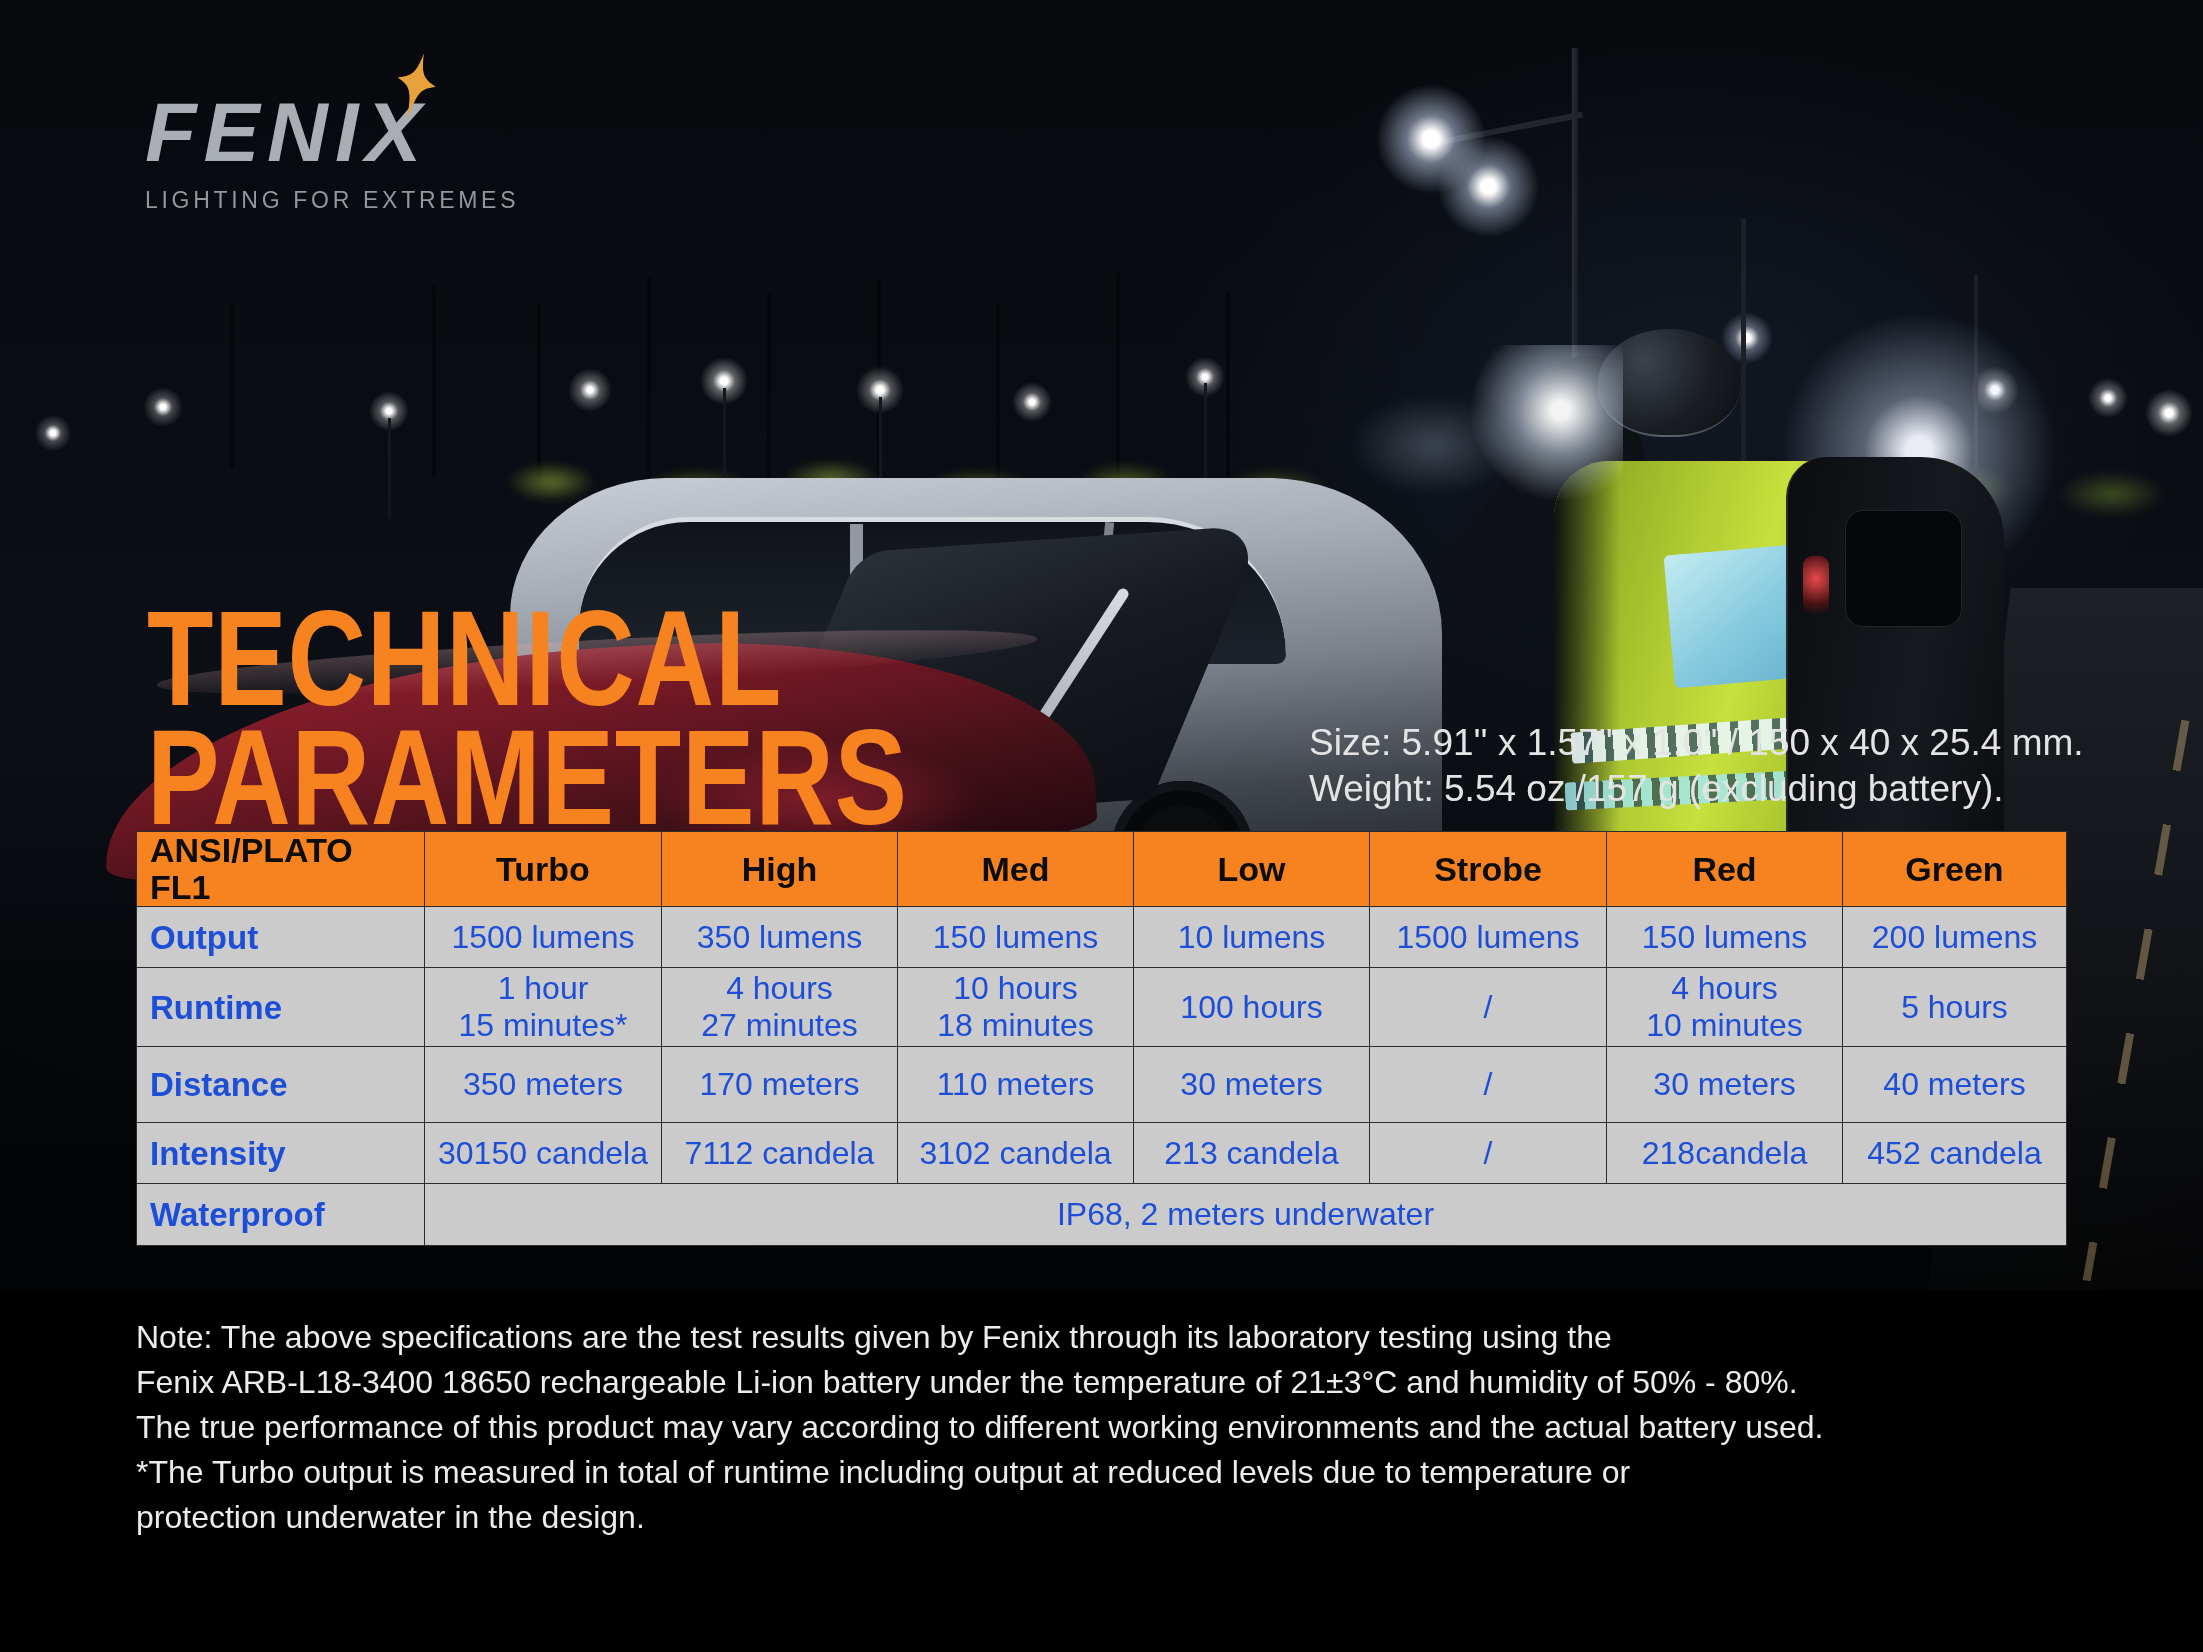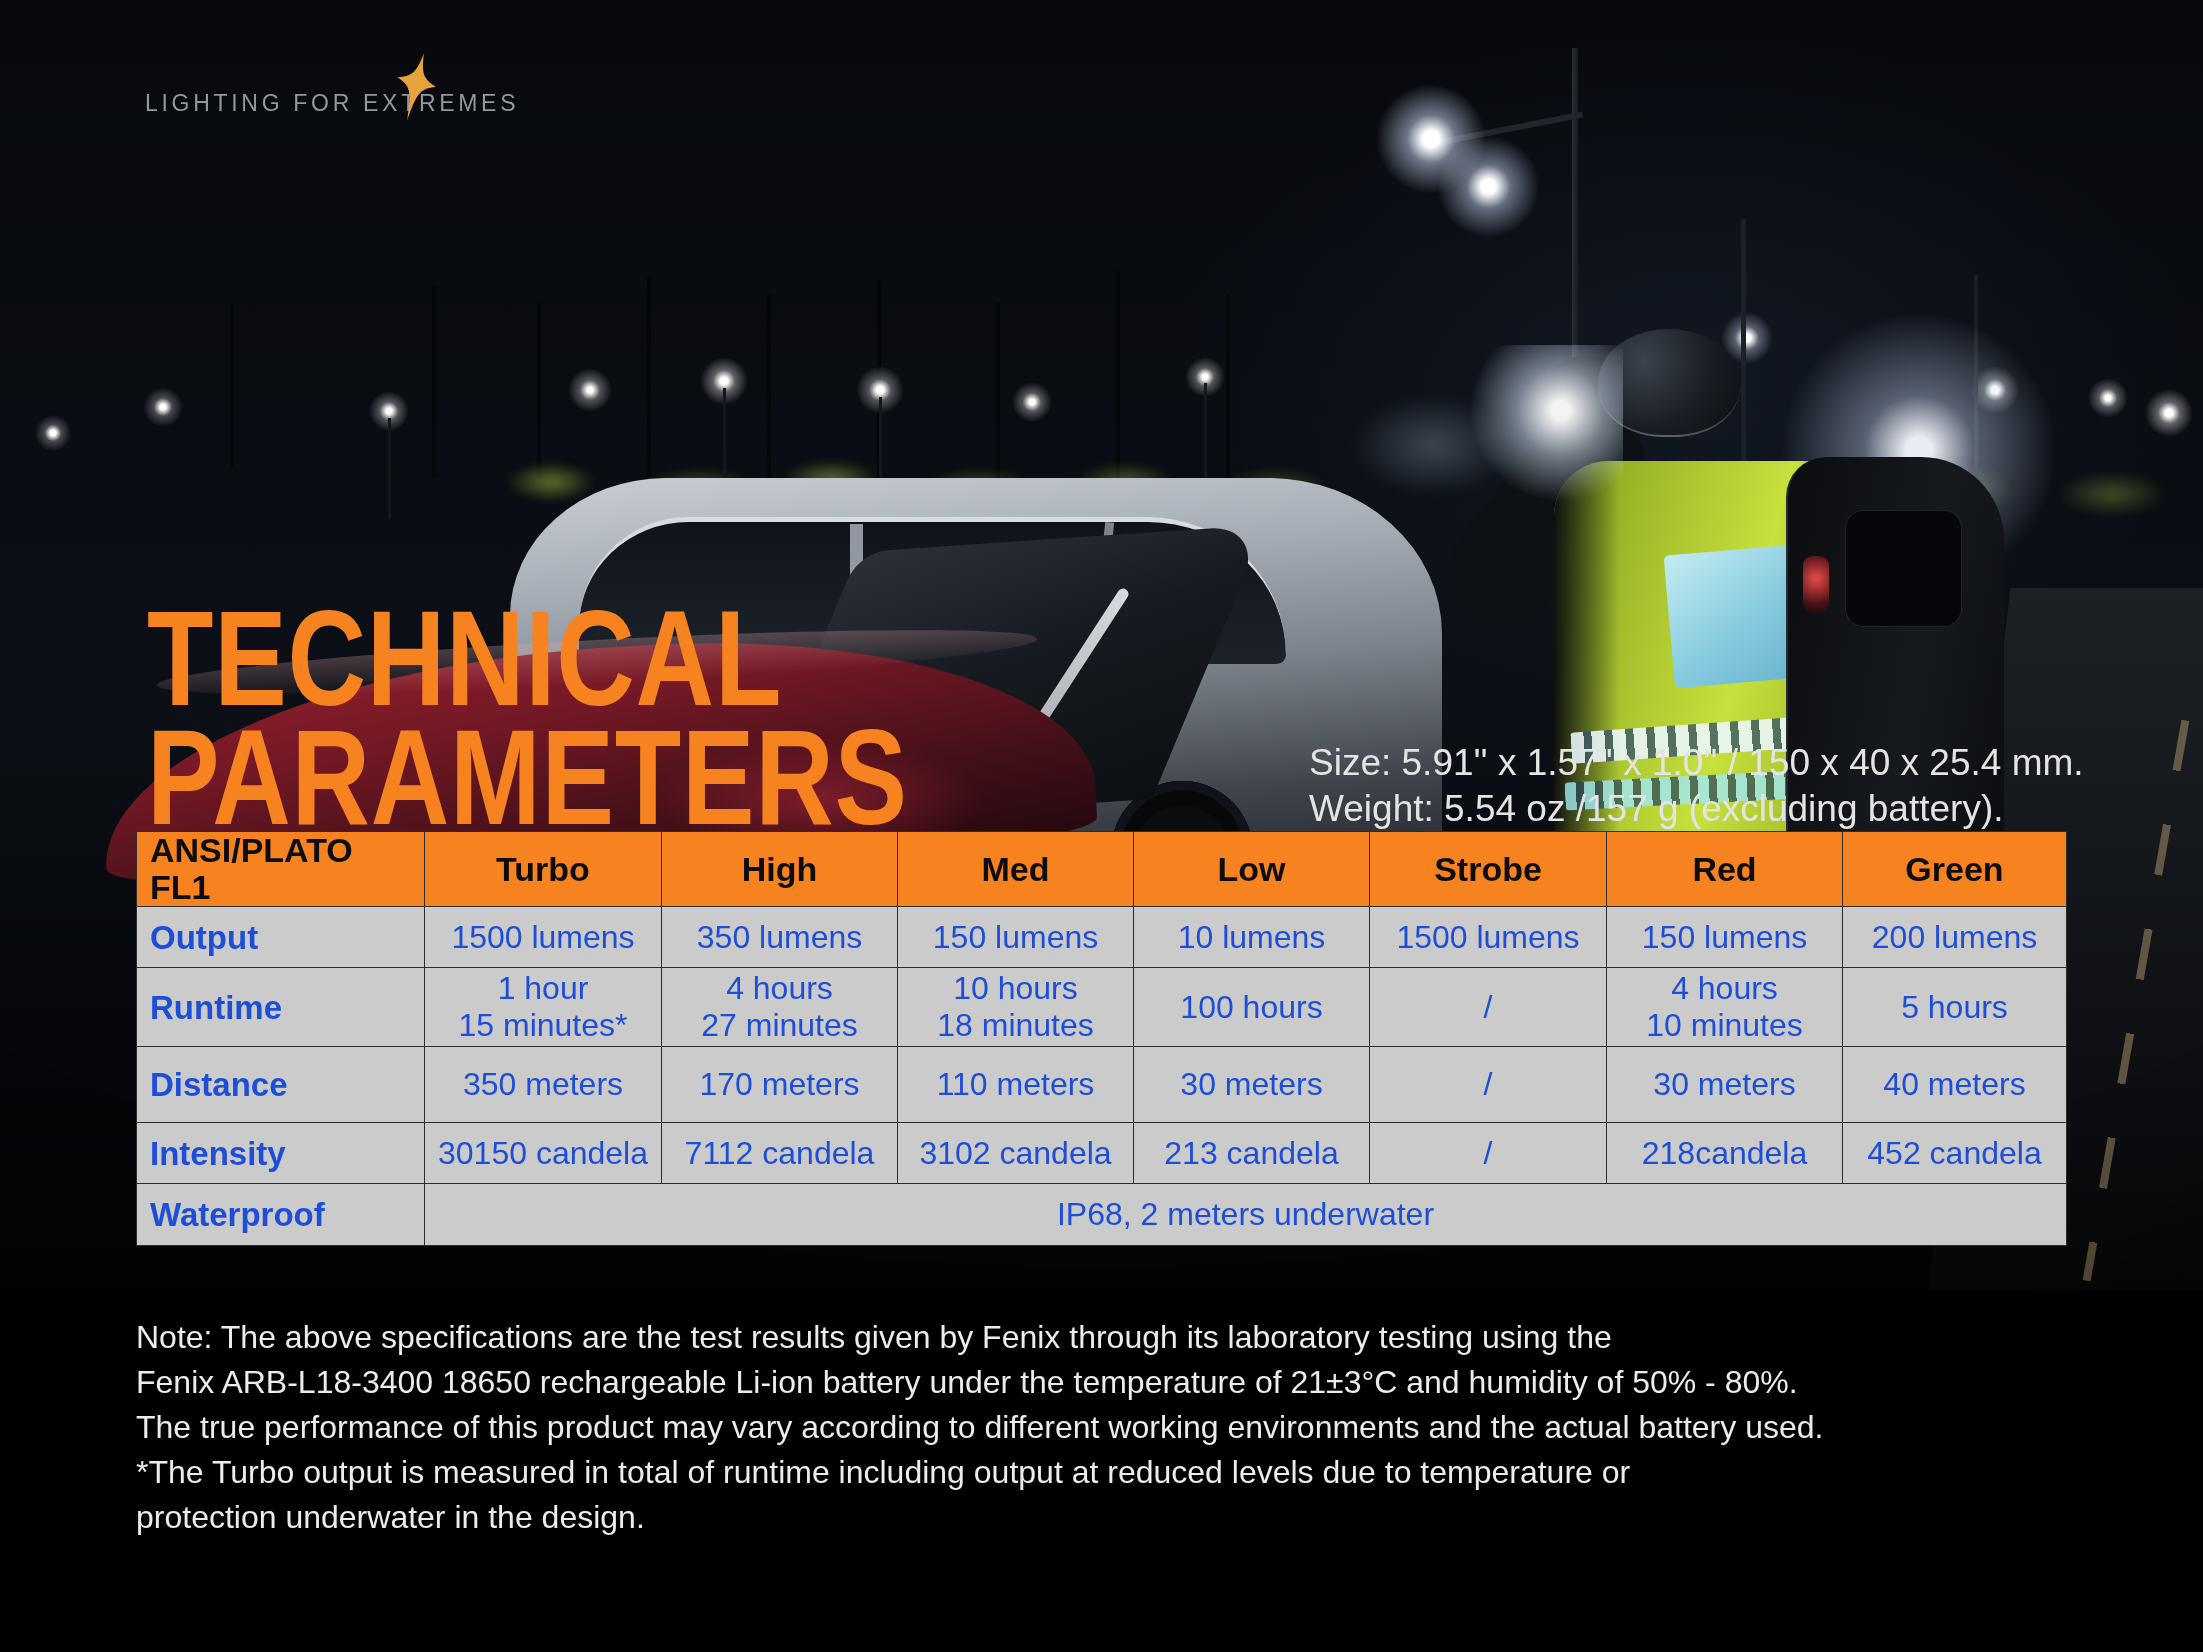--- a/index.html
+++ b/index.html
@@ -119,21 +119,21 @@
   .logo-word{font-size:84px;font-weight:900;font-style:italic;letter-spacing:7.3px;color:#a9adb4;
      text-shadow:0 0 1.8px rgba(0,0,0,.6);}
   .logo-star{position:absolute;left:241px;top:-33px;width:59px;height:72px;transform:rotate(14deg);}
   .logo-tagline{margin-top:5.5px;font-size:23px;letter-spacing:3.7px;color:#93979e;font-weight:normal;}
 
   .title{position:absolute;left:147px;z-index:5;color:#f6831f;font-weight:800;font-size:136px;
      line-height:1;letter-spacing:0.9px;transform:scaleX(.8);transform-origin:left center;white-space:nowrap;}
   .title.l1{top:590px;}
   .title.l2{top:709px;}
 
-  .dims{position:absolute;left:1309px;top:740px;z-index:5;color:#e4e4e4;font-size:37px;line-height:46px;}
+  .dims{position:absolute;left:1309px;top:720px;z-index:5;color:#e4e4e4;font-size:37px;line-height:46px;}
 
   table.spec{position:absolute;left:136px;top:831px;z-index:6;width:1930px;border-collapse:collapse;
      table-layout:fixed;background:#cbcbcb;}
   .spec th,.spec td{border:1.8px solid #2c2c2c;font-size:32px;color:#1d4ed8;text-align:center;
      vertical-align:middle;padding:0 5.5px;white-space:pre-line;line-height:37px;}
   .spec thead th{background:#f6831f;font-weight:bold;font-size:34px;color:#0d0d0d;}
   .spec .lblcell{text-align:left;padding-left:13px;font-weight:bold;font-size:33px;}
   .spec thead .lblcell{font-size:34px;}
 
   .note{position:absolute;left:136px;top:1315px;z-index:5;color:#ececec;font-size:32px;line-height:45px;}
@@ -211,20 +211,21 @@
 
     <div class="torch-glow"></div>
     <div class="torch-mist"></div>
     <div class="vignette"></div>
   </div>
 
   <div class="logo">
     <svg class="logo-star" viewBox="0 0 24 28">
       <path d="M12 0 C13.2 8.6 14.2 9.8 20 12 C14.2 14.2 13.2 15.4 12 28 C10.8 15.4 9.8 14.2 4 12 C9.8 9.8 10.8 8.6 12 0 Z" fill="#E8A23C"></path>
     </svg>
+    <div class="logo-word">FENIX</div>
     <div class="logo-tagline">LIGHTING FOR EXTREMES</div>
   </div>
 
   <div class="title l1">TECHNICAL</div>
   <div class="title l2">PARAMETERS</div>
 
   <div class="dims">
     <div>Size: 5.91'' x 1.57'' x 1.0'' / 150 x 40 x 25.4 mm.</div>
     <div>Weight: 5.54 oz /157 g (excluding battery).</div>
   </div>

